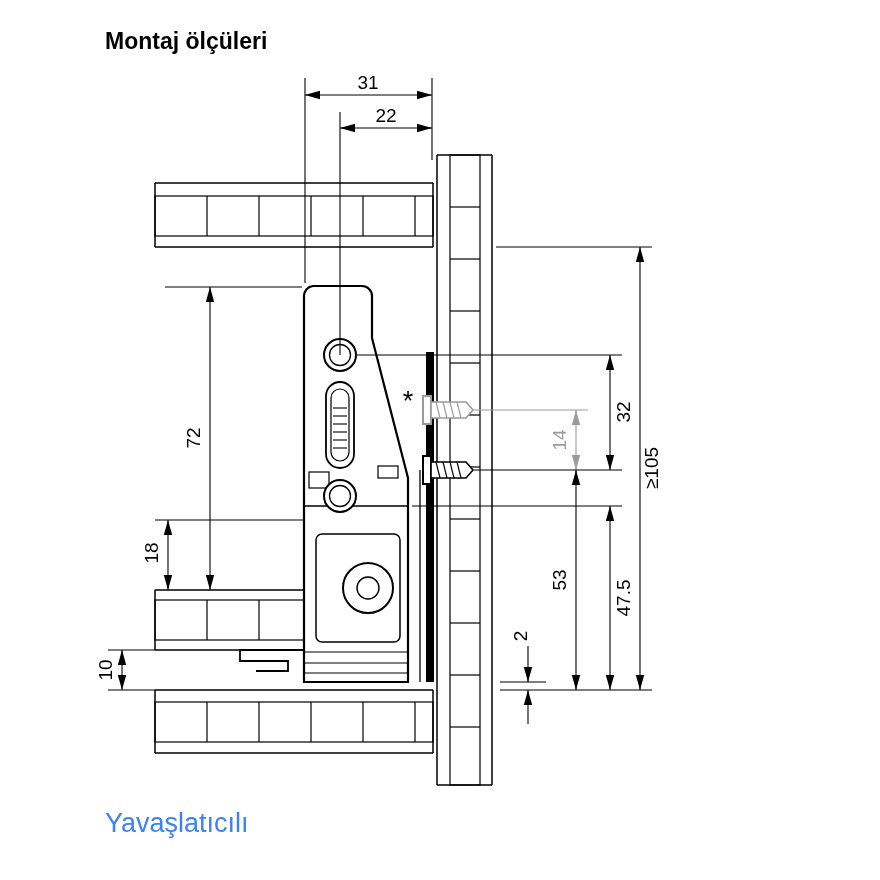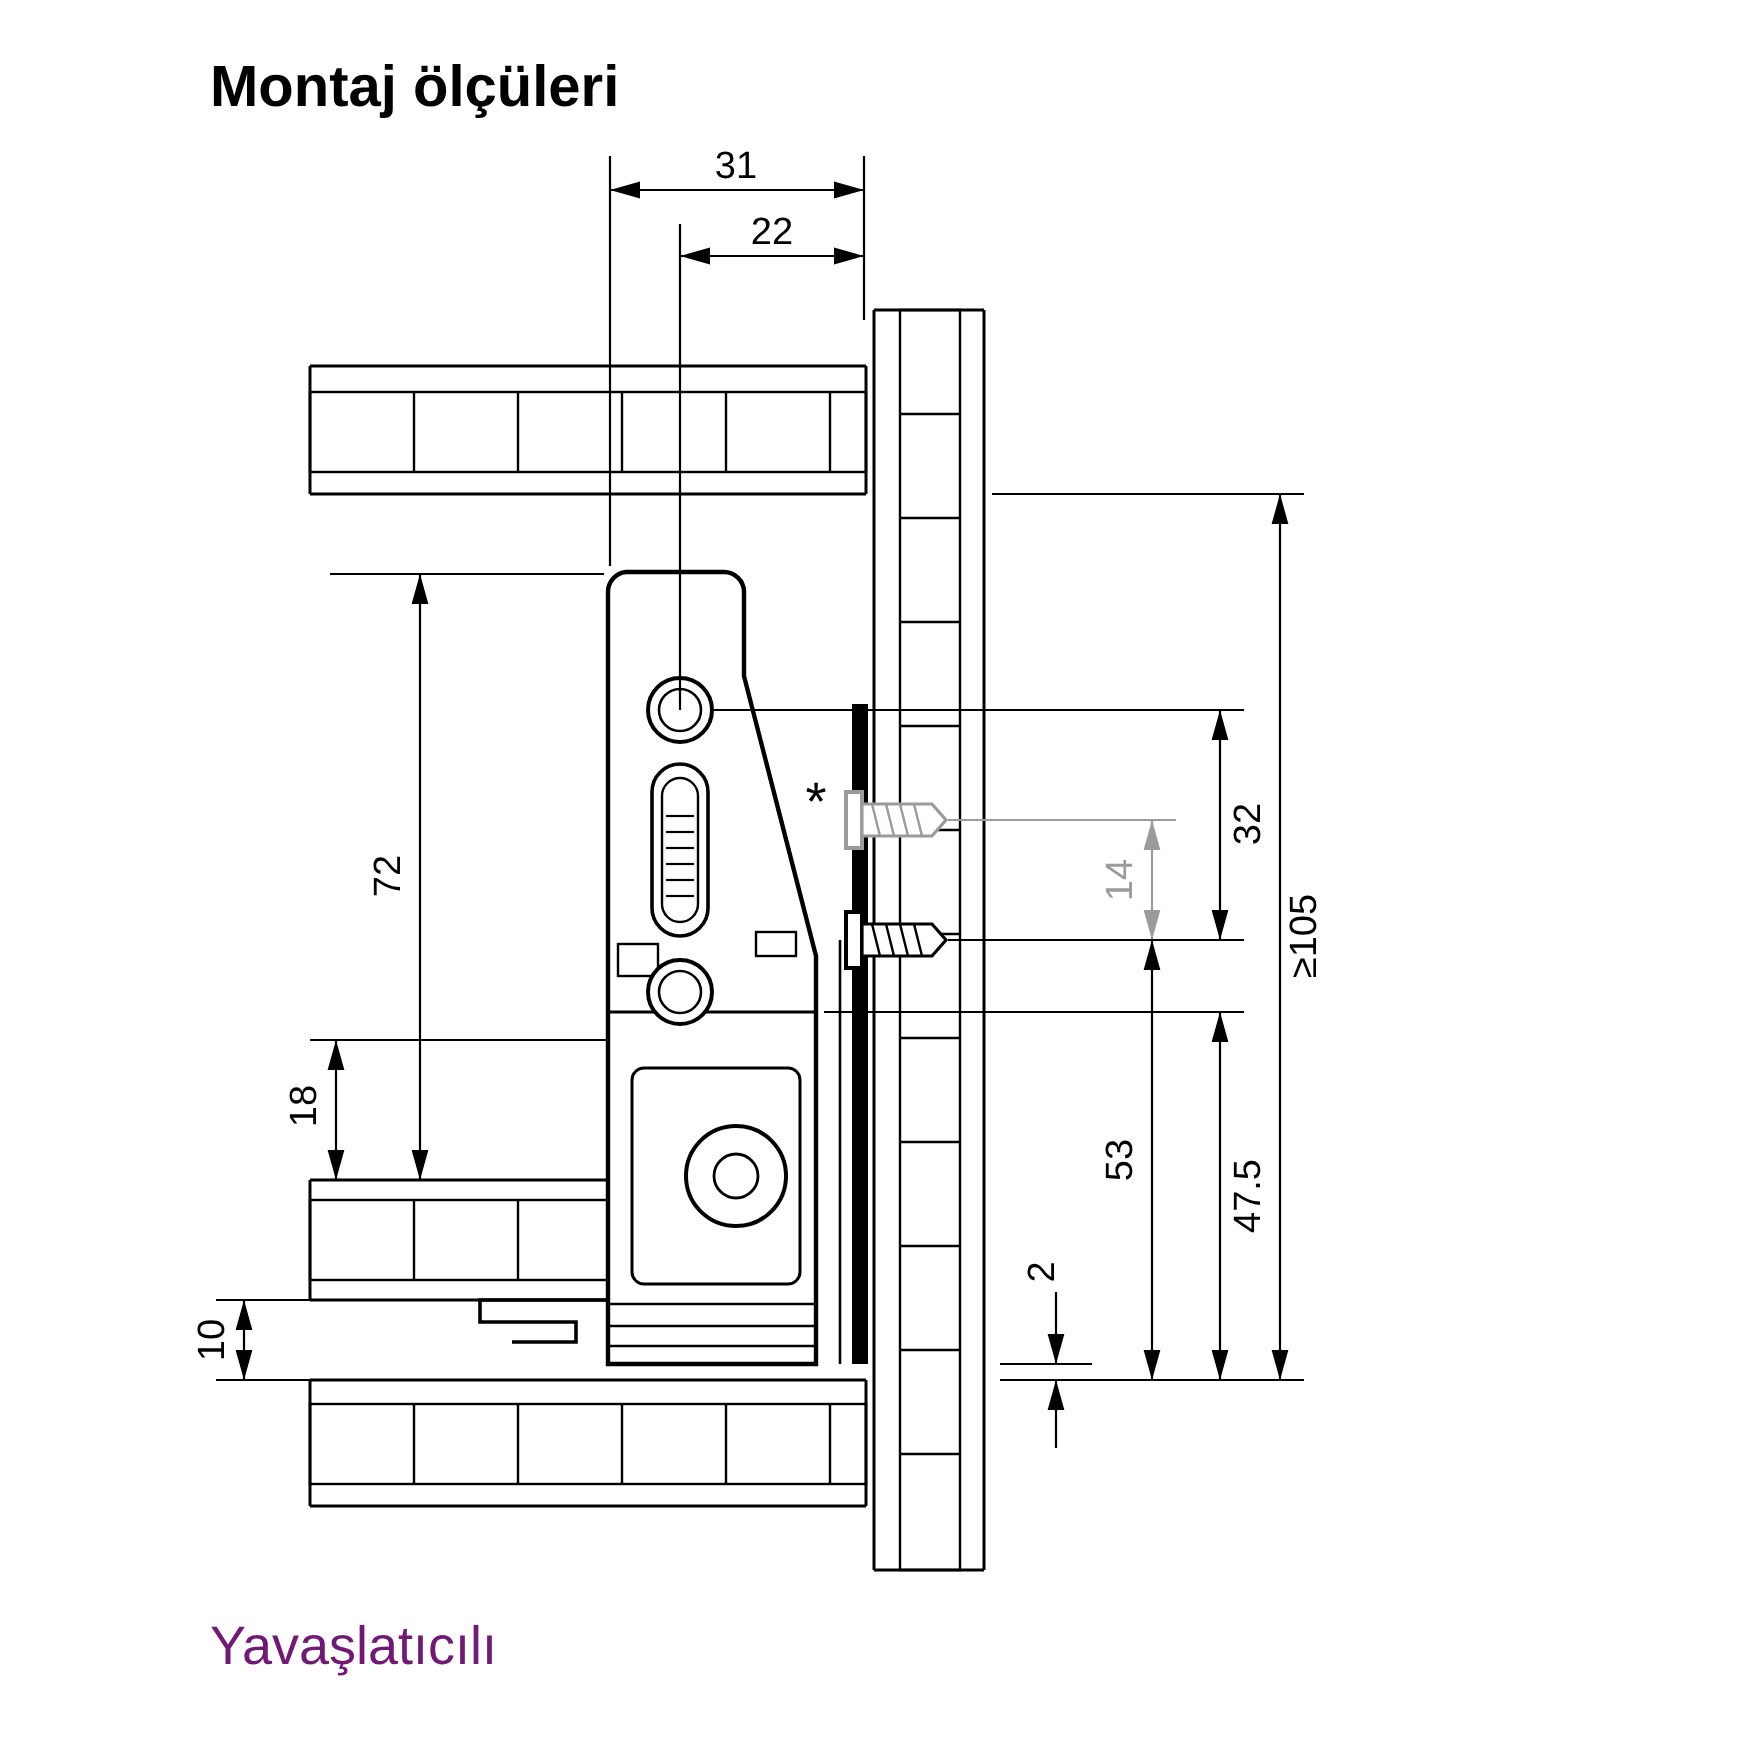--- a/index.html
+++ b/index.html
@@ -5,25 +5,25 @@
   html,body{margin:0;padding:0;background:#fff;}
   .canvas{
     position:relative;
     width:880px;height:880px;
     background:#ffffff;
     font-family:"Liberation Sans", sans-serif;
     overflow:hidden;
   }
   .title{
     position:absolute;left:105px;top:28px;
-    font-size:29px;font-weight:bold;color:#000;
+    font-size:23px;font-weight:bold;color:#000;
   }
   .caption{
     position:absolute;left:105px;top:808px;
-    font-size:27px;font-weight:normal;color:#701a75;
+    font-size:27px;font-weight:normal;color:#3b82f6;
   }
   svg{position:absolute;left:0;top:0;}
   svg text{
     font-family:"Liberation Sans", sans-serif;
     font-size:19px;fill:#000;stroke:none;
   }
   svg text.gtxt{fill:#9b9b9b;}
   svg text.star{font-size:27px;}
   .panel line,.panel rect{stroke:#000;fill:none;}
 </style>

